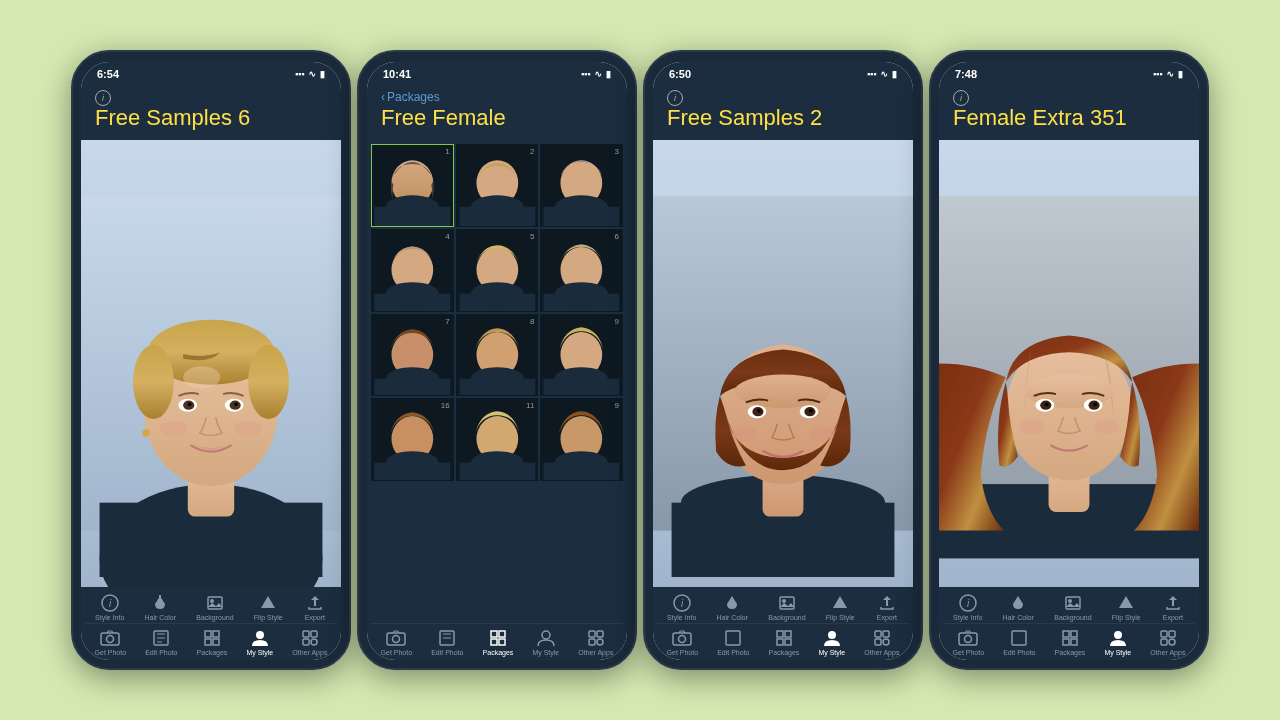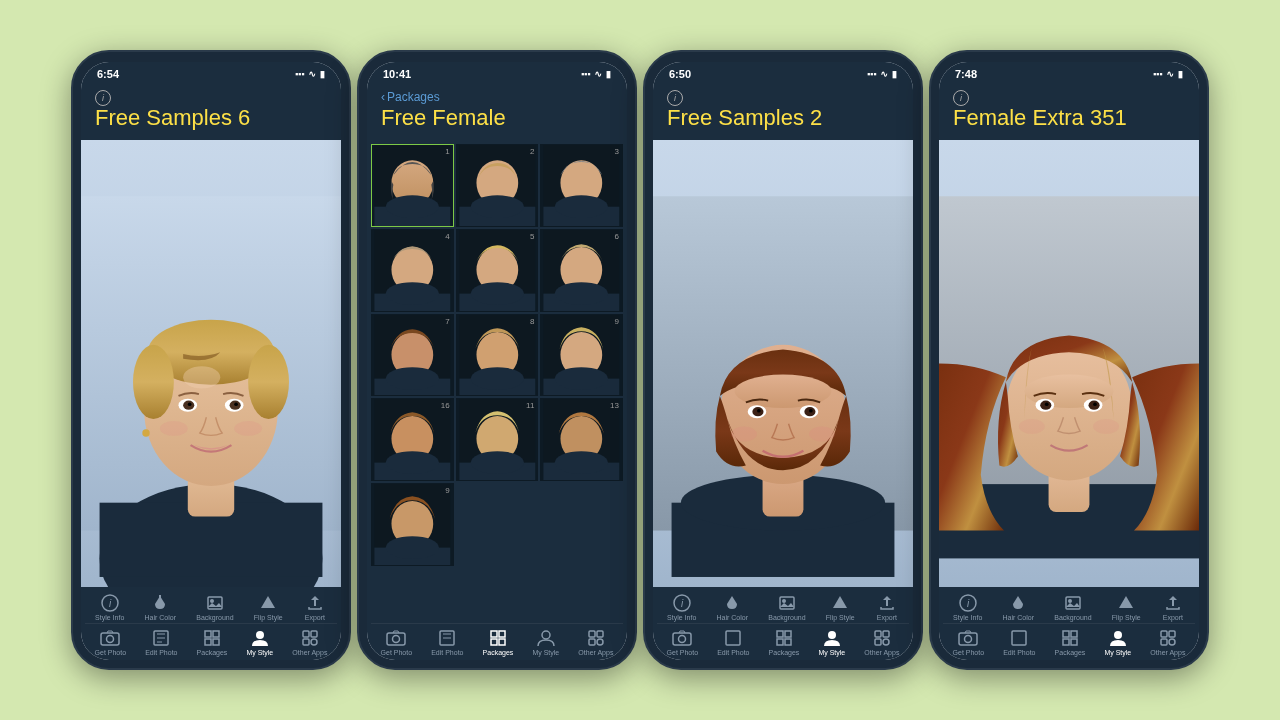--- a/index.html
+++ b/index.html
@@ -578,32 +578,20 @@
               <svg viewBox="0 0 80 85" width="100%" height="100%">
                   <rect width="80" height="85" fill="#0d1820"></rect>
                   <ellipse cx="40" cy="42" rx="22" ry="24" fill="#d0a870"></ellipse>
                   <path d="M17 35 Q23 14 40 13 Q57 14 63 35 Q57 17 40 17 Q23 17 17 35Z" fill="#d4c070"></path>
                   <rect x="0" y="67" width="80" height="30" fill="#1a2b3c"></rect>
                   <ellipse cx="40" cy="67" rx="28" ry="12" fill="#1a2b3c"></ellipse>
                 </svg>
             </div>
           </div>
 
-          <div class="hair-item">
-            <span class="hair-item-num">13</span>
-            <div class="hair-item-img">
-              <svg viewBox="0 0 80 85" width="100%" height="100%">
-                  <rect width="80" height="85" fill="#0d1820"></rect>
-                  <ellipse cx="40" cy="42" rx="22" ry="24" fill="#c09060"></ellipse>
-                  <path d="M16 37 Q22 15 40 14 Q58 15 64 37 Q57 18 40 18 Q23 18 16 37Z" fill="#b07840"></path>
-                  <rect x="0" y="67" width="80" height="30" fill="#1a2b3c"></rect>
-                  <ellipse cx="40" cy="67" rx="28" ry="12" fill="#1a2b3c"></ellipse>
-                </svg>
-            </div>
-          </div>
           <div class="hair-item">
             <span class="hair-item-num">9</span>
             <div class="hair-item-img">
               <svg viewBox="0 0 80 85" width="100%" height="100%">
                   <rect width="80" height="85" fill="#0d1820"></rect>
                   <ellipse cx="40" cy="42" rx="22" ry="24" fill="#c89868"></ellipse>
                   <path d="M16 37 Q22 14 40 13 Q58 14 64 37 Q57 17 40 17 Q23 17 16 37Z" fill="#8a5020"></path>
                   <rect x="0" y="67" width="80" height="30" fill="#1a2b3c"></rect>
                   <ellipse cx="40" cy="67" rx="28" ry="12" fill="#1a2b3c"></ellipse>
                 </svg>

